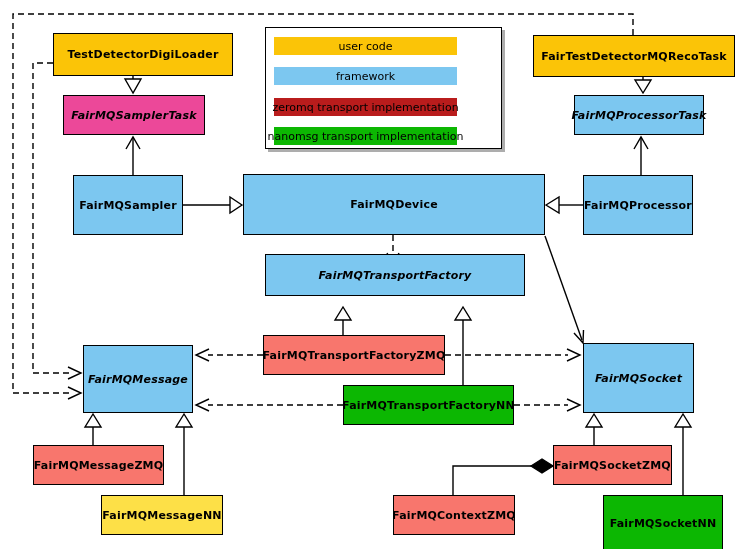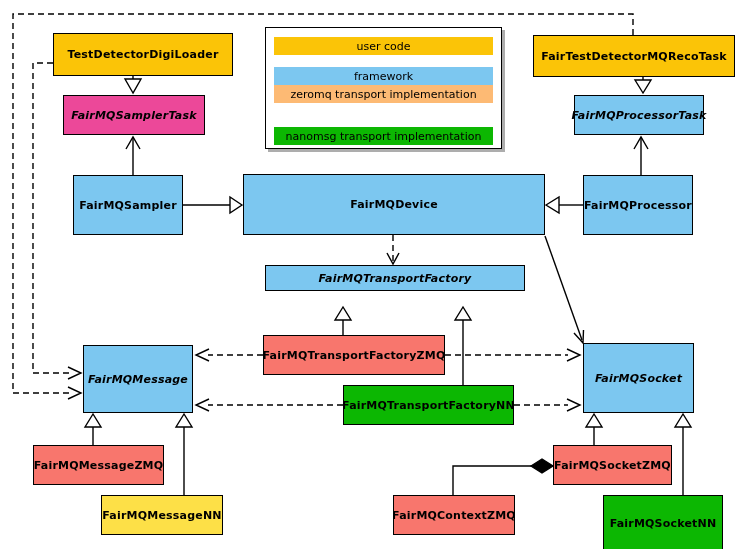--- a/index.html
+++ b/index.html
@@ -13,21 +13,21 @@
     display:flex;align-items:center;justify-content:center;
     font-size:11px;font-weight:bold;letter-spacing:0.2px;color:#000;
     white-space:nowrap;text-align:center;
   }
   .node.abstract{font-style:italic;}
   .legend{
     position:absolute;box-sizing:border-box;background:#fff;border:1.6px solid #000;
     box-shadow:3px 3px 0 #adadad;
   }
   .legend-row{
-    position:absolute;left:8px;width:219px;height:18px;
+    position:absolute;left:8px;width:183px;height:18px;
     display:flex;align-items:center;justify-content:center;
     font-size:11px;font-weight:normal;color:#000;white-space:nowrap;
   }
 </style>
 </head>
 <body>
 
 <div class="canvas">
 
   <svg class="edges" viewBox="0 0 748 549" fill="none" stroke="#000" stroke-width="1.4">
@@ -136,21 +136,21 @@
       </div>
       <div class="node" style="left: 73px; top: 175px; width: 110px; height: 60px; background: rgb(124, 199, 240);">
         <span>FairMQSampler</span>
       </div>
       <div class="node" style="left: 243px; top: 174px; width: 302px; height: 61px; background: rgb(124, 199, 240);">
         <span>FairMQDevice</span>
       </div>
       <div class="node" style="left: 583px; top: 175px; width: 110px; height: 60px; background: rgb(124, 199, 240);">
         <span>FairMQProcessor</span>
       </div>
-      <div class="node abstract" style="left: 265px; top: 265px; width: 260px; height: 26px; background: rgb(124, 199, 240); justify-content: center;">
+      <div class="node abstract" style="left: 265px; top: 254px; width: 260px; height: 42px; background: rgb(124, 199, 240); justify-content: center;">
         <span>FairMQTransportFactory</span>
       </div>
       <div class="node" style="left: 263px; top: 335px; width: 182px; height: 40px; background: rgb(248, 118, 109);">
         <span>FairMQTransportFactoryZMQ</span>
       </div>
       <div class="node" style="left: 343px; top: 385px; width: 171px; height: 40px; background: rgb(12, 183, 2);">
         <span>FairMQTransportFactoryNN</span>
       </div>
       <div class="node abstract" style="left: 83px; top: 345px; width: 110px; height: 68px; background: rgb(124, 199, 240);">
         <span>FairMQMessage</span>
@@ -175,20 +175,20 @@
       </div>
     </div>
 
   <div class="legend" id="legend" style="left:265px;top:27px;width:237px;height:122px;">
       <div class="legend-row" style="top: 9px; background: rgb(251, 196, 7);">
         <span>user code</span>
       </div>
       <div class="legend-row" style="top: 39px; background: rgb(124, 199, 240);">
         <span>framework</span>
       </div>
-      <div class="legend-row" style="top: 57px; background: #fdba74;">
+      <div class="legend-row" style="top: 70px; background: #b91c1c;">
         <span>zeromq transport implementation</span>
       </div>
       <div class="legend-row" style="top: 99px; background: rgb(12, 183, 2);">
         <span>nanomsg transport implementation</span>
       </div>
     </div>
 </div>
 
 </body></html>

